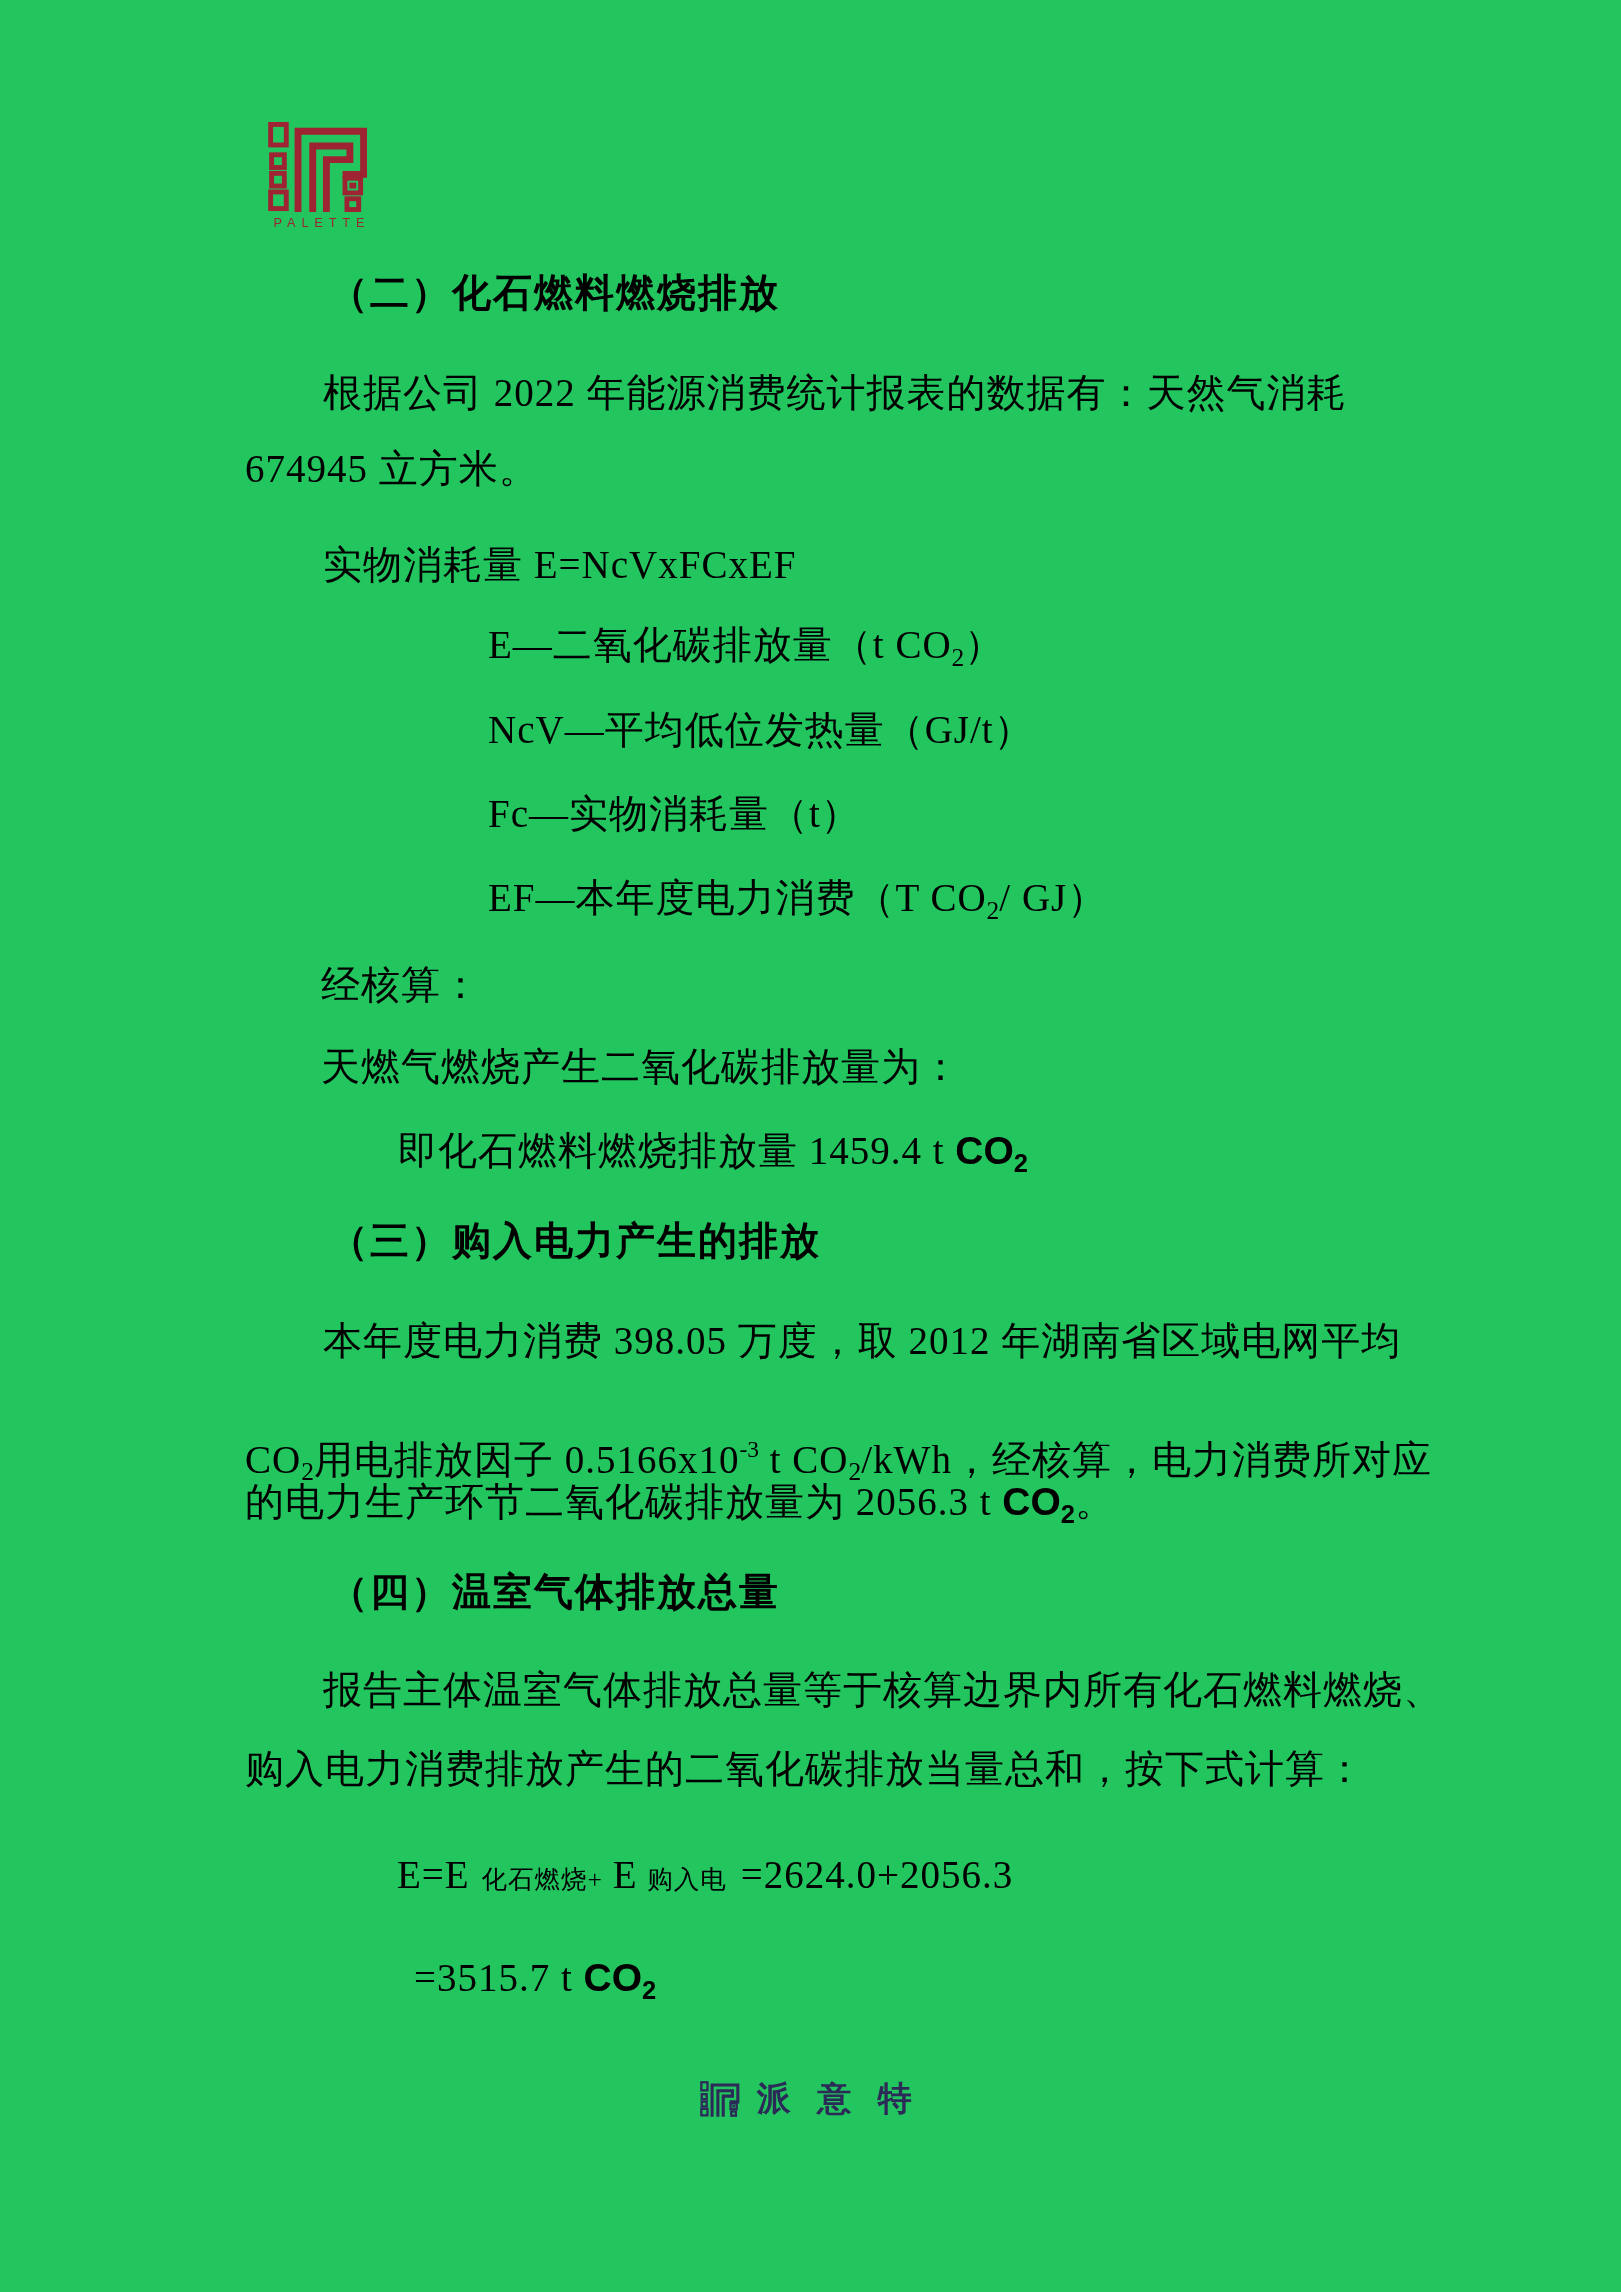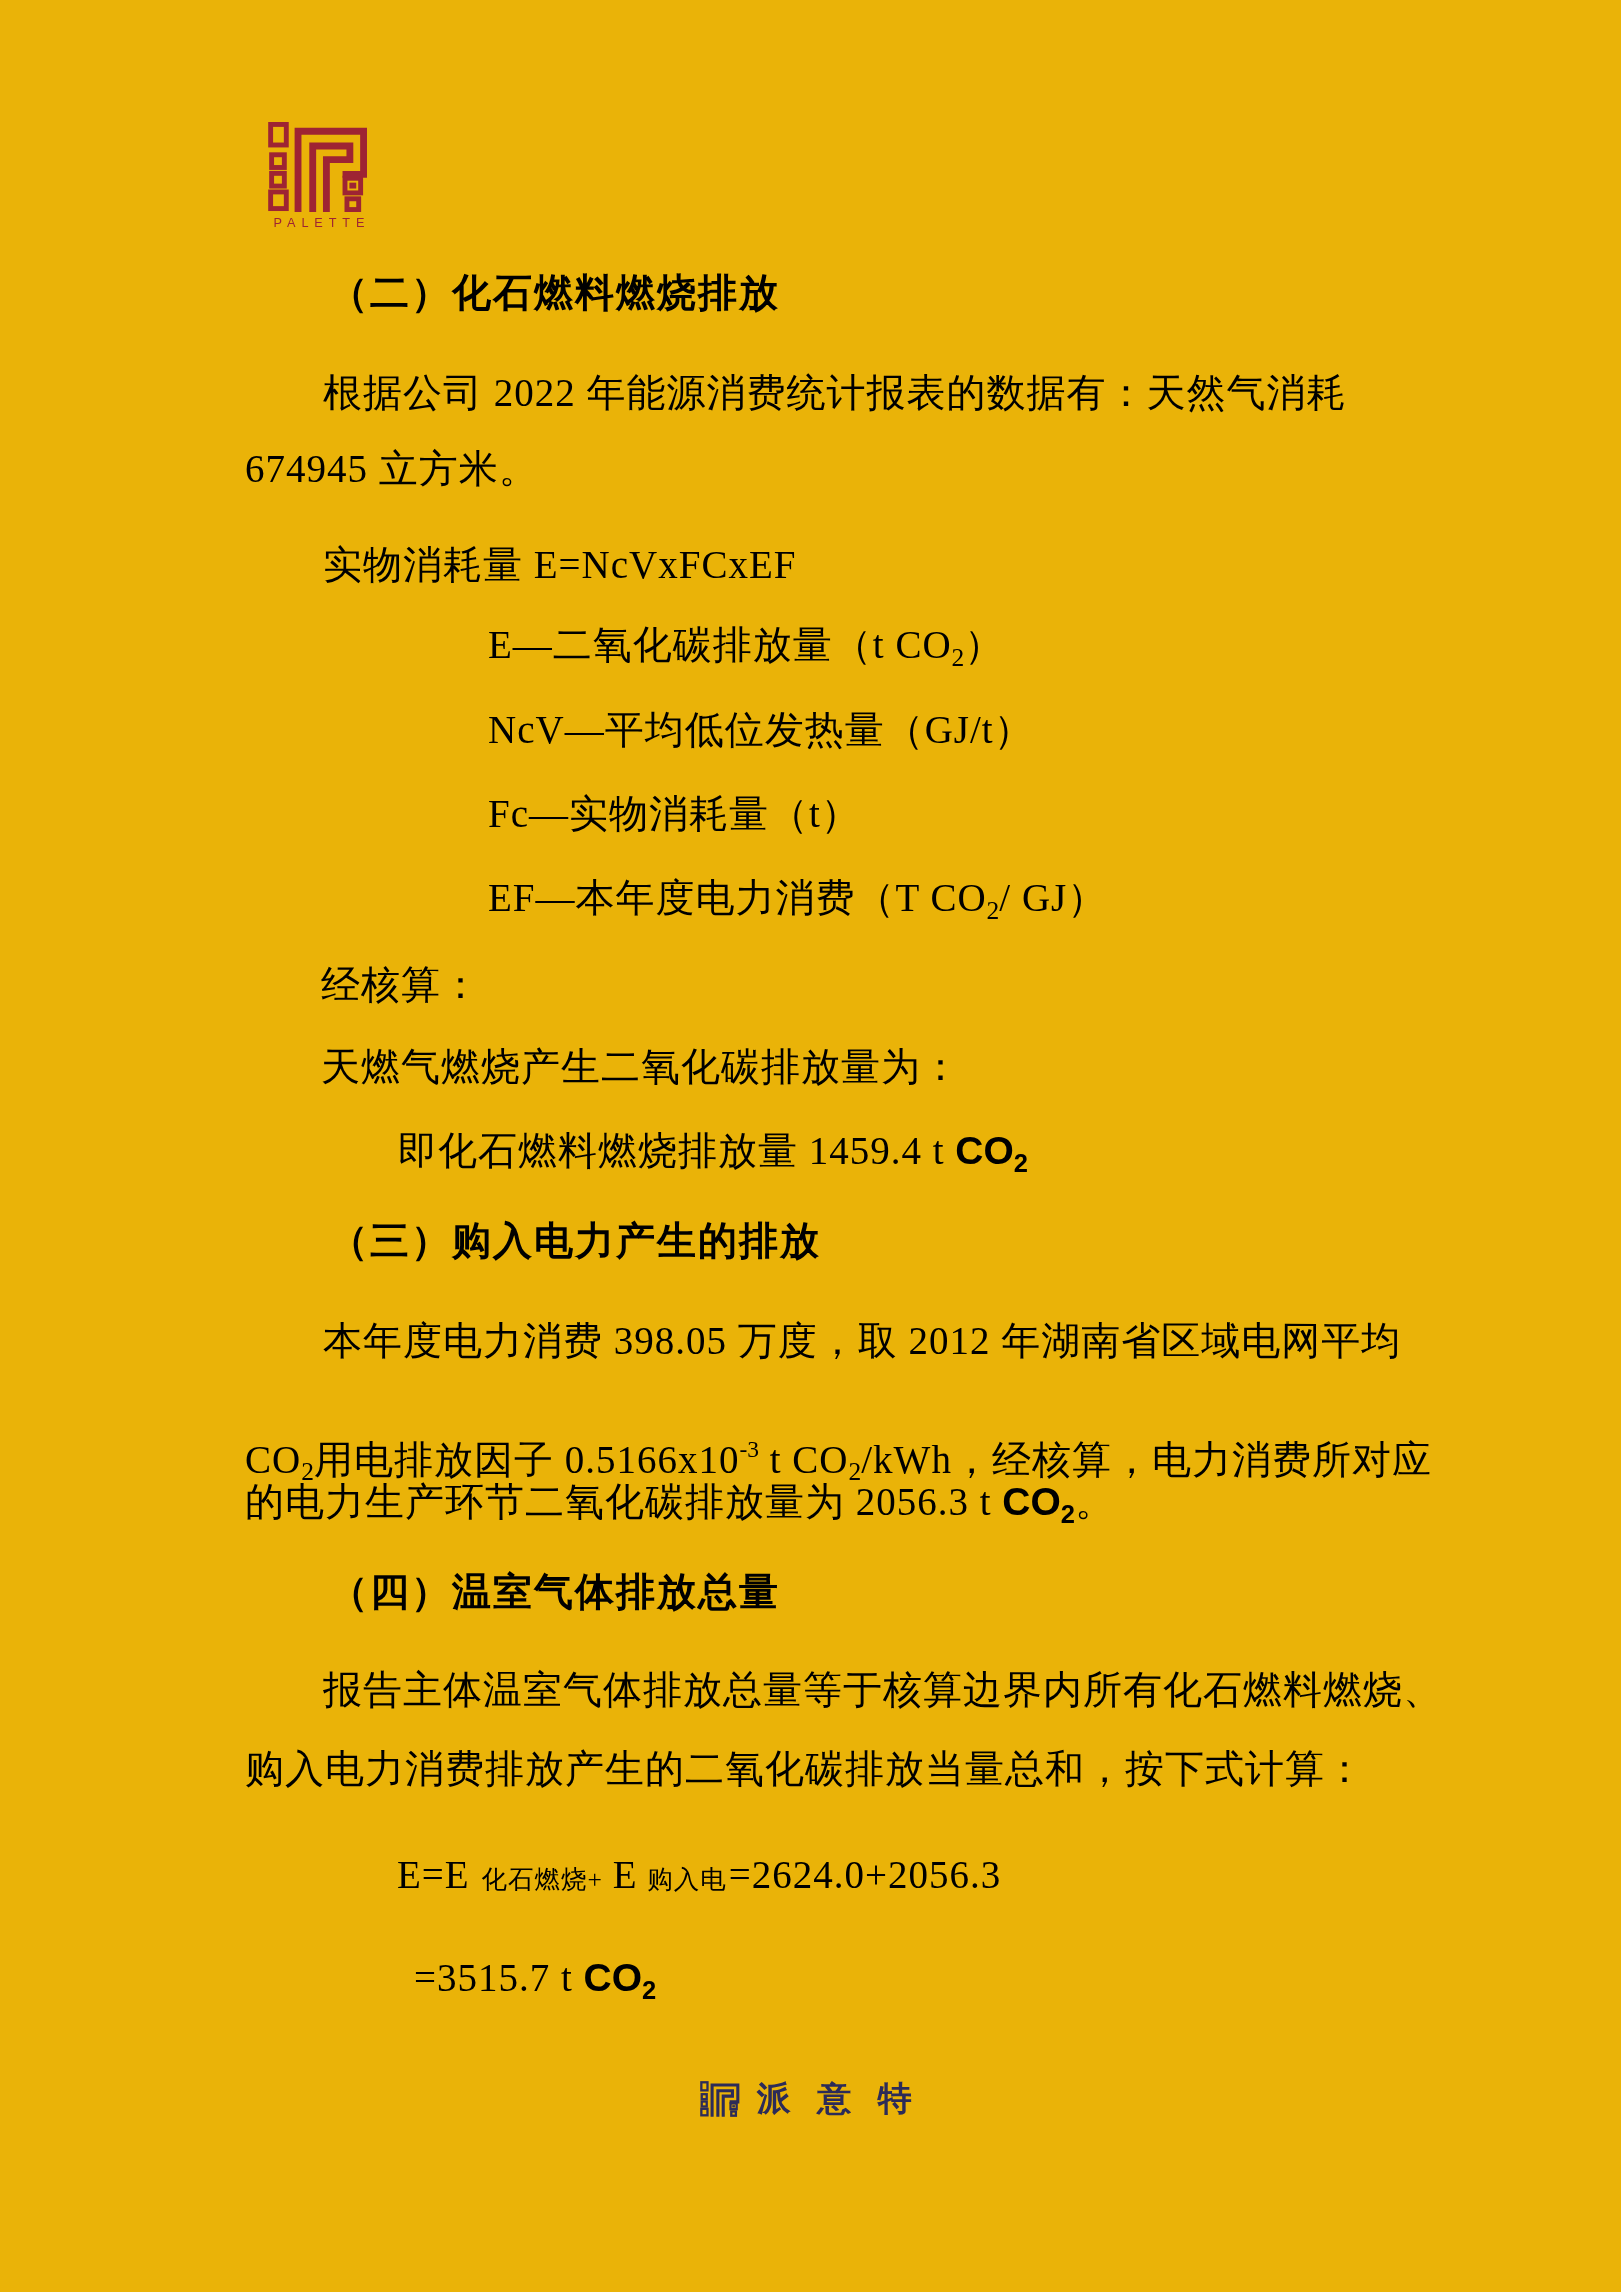--- a/index.html
+++ b/index.html
@@ -1,20 +1,20 @@
 <!DOCTYPE html>
 <html lang="zh"><head>
 <meta charset="utf-8">
 <style>
   html,body { margin:0; padding:0; background:#e8e8e8; }
   .page {
     position:relative;
     width:1621px; height:2293px;
     margin:0 auto;
-    background:#eab308;
+    background:#22c55e;
     font-family:"Liberation Serif", serif;
     color:#000000;
     overflow:hidden;
   }
   .line {
     position:absolute;
     white-space:nowrap;
     font-size:39px;
     line-height:51px;
     letter-spacing:1px;
@@ -23,21 +23,21 @@
     font-family:"Liberation Sans", sans-serif;
     font-weight:700;
     font-size:39px;
     letter-spacing:2px;
   }
   .sub  { font-size:25.5px; vertical-align:-7.8px; letter-spacing:0; }
   .sup  { font-size:23.5px; vertical-align:15.7px; letter-spacing:0; }
   .sans { font-family:"Liberation Sans", sans-serif; font-weight:600; letter-spacing:0; }
   .eqsub { font-size:25.5px; letter-spacing:1px; }
   .eqsub.m1 { margin-left:11.8px; }
-  .eqsub.m2 { margin-left:9.8px; margin-right:2px; }
+  .eqsub.m2 { margin-left:9.8px; margin-right:14px; }
   .eqbig.m { margin-left:9.8px; }
 
   .logo-wrap { position:absolute; left:267px; top:122px; width:118px; }
   .logo-mark { display:block; }
   .logo-text {
     display:block;
     margin-top:3.9px;
     width:110px;
     text-align:center;
     font-family:"Liberation Sans", sans-serif;

